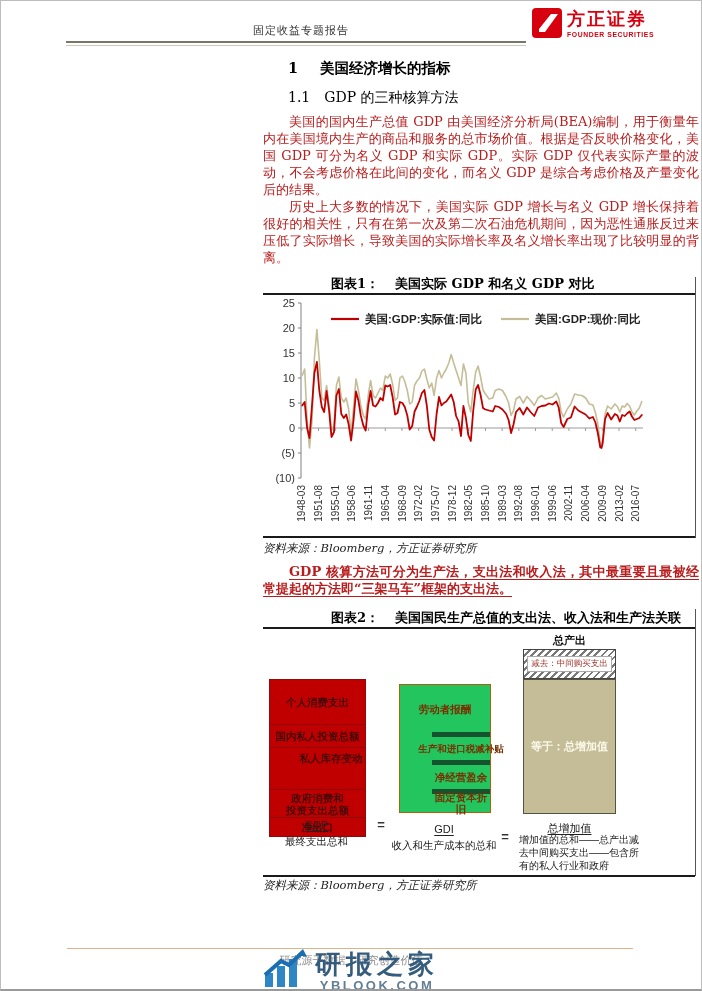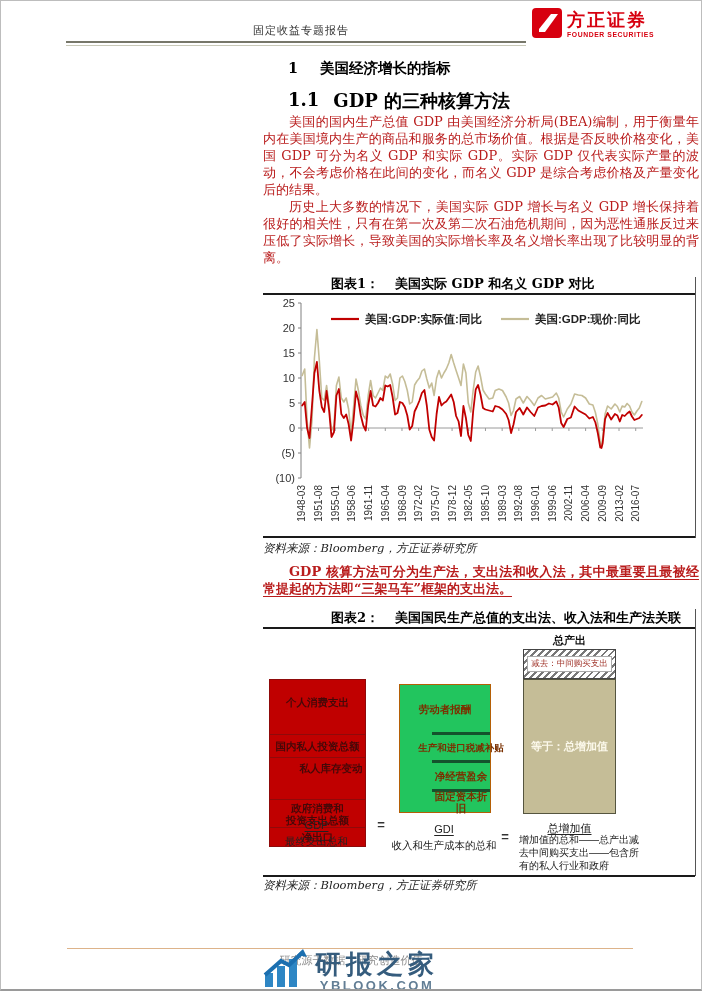--- a/index.html
+++ b/index.html
@@ -6,29 +6,29 @@
   .page{position:relative;width:702px;height:991px;box-sizing:border-box;background:#fff;
         border:1px solid #bdbdbd;border-bottom:2px solid #9a9a9a;overflow:hidden;
         font-family:"DejaVu Serif",serif;color:#1a1a1a;}
   
   .hdr-title{position:absolute;left:0;top:22px;width:600px;text-align:center;
              font-size:11px;color:#333;letter-spacing:1px;}
   .hdr-rule{position:absolute;left:65px;top:40px;width:460px;height:2px;
             border-top:2px solid #77776a;border-bottom:1px solid #c9c9b8;}
   .logo{position:absolute;left:531px;top:7px;display:flex;align-items:center;gap:5px;}
   .logo-txt{display:flex;flex-direction:column;line-height:1;}
-  .brand-cn{font-family:Liberation Sans, sans-serif;font-weight:bold;font-size:18px;
+  .brand-cn{font-family:Liberation Mono, monospace;font-weight:bold;font-size:18px;
             color:#D7000F;letter-spacing:2px;}
   .brand-en{font-family:"Liberation Sans",sans-serif;font-weight:bold;font-size:6.8px;
             color:#D7000F;letter-spacing:.6px;margin-top:3px;}
   
   .h1{position:absolute;left:287px;top:58px;display:flex;gap:22px;
       font-size:14.5px;font-weight:bold;color:#000;}
   .h2{position:absolute;left:287px;top:88px;display:flex;gap:14px;
-      font-size:18px;font-weight:bold;color:#000;}
+      font-size:14px;font-weight:normal;color:#000;}
   .para{position:absolute;left:262px;width:436px;font-size:13px;line-height:17px;
         text-align:justify;text-indent:2em;color:#b91c1c;}
   #p1{top:112px;} #p2{top:197px;}
   #p3{top:562px;font-weight:bold;text-decoration:underline;text-underline-offset:3px;}
   
   .fig-cap{position:absolute;left:262px;width:432px;
            border-bottom:2px solid #1a1a1a;display:flex;align-items:baseline;
            font-weight:bold;font-size:13px;color:#000;}
   #fig1-cap{top:274px;} #fig2-cap{top:608px;}
   .fig-cap .lbl{margin-left:68px;} .fig-cap .ttl{margin-left:16px;}
@@ -43,21 +43,21 @@
   
   #diagram{position:absolute;left:262px;top:630px;width:436px;height:244px;
            font-family:"Liberation Sans",sans-serif;}
   .dbox{display:flex;align-items:center;justify-content:center;box-sizing:border-box;
         white-space:pre-line;text-align:center;font-size:10.5px;line-height:12px;}
   #exp-stack{position:absolute;left:6px;top:48px;width:95px;background:#C00000;
              border:1px solid #8F0A0A;color:#450808;font-weight:bold;}
   #exp-stack .dbox-divider{border-top:1px solid #8F0A0A;}
   #inc-stack{position:absolute;left:136px;top:53px;width:90px;background:#22c55e;
              border:1px solid #B45F06;color:#7A3000;font-weight:bold;}
-  #inc-stack .dbox-divider{border-top:3px solid #14532d;margin-left:32px;}
+  #inc-stack .dbox-divider{border-top:5px solid #14532d;margin-left:32px;}
   #prod-top-label{position:absolute;left:260px;top:2px;width:93px;text-align:center;
                   font-size:11px;font-weight:bold;color:#111;}
   #hatch-box{position:absolute;left:260px;top:18px;width:93px;height:30px;box-sizing:border-box;
              border:1px solid #444;display:flex;align-items:center;justify-content:center;
              background:repeating-linear-gradient(135deg,#ffffff 0 3px,#787878 3px 5px);}
   #hatch-label{background:#fff;border:1px solid #aaa;color:#A0342A;font-size:8.5px;
                padding:1px 3px;white-space:nowrap;}
   #va-box{position:absolute;left:260px;top:48px;width:93px;height:135px;box-sizing:border-box;
           background:#C5BD97;border:1px solid #55553f;color:#FBF8EA;
           font-size:11px;font-weight:600;display:flex;align-items:center;justify-content:center;}
@@ -194,21 +194,21 @@
   <div id="p3" class="para">GDP 核算方法可分为生产法，支出法和收入法，其中最重要且最被经常提起的方法即“三架马车”框架的支出法。</div>
 
   <div id="fig2-cap" class="fig-cap">
     <span class="lbl">图表2：</span>
     <span class="ttl">美国国民生产总值的支出法、收入法和生产法关联</span>
   </div>
 
   <div id="diagram">
     <div id="exp-stack">
         <div class="dbox" style="height: 44px;">个人消费支出</div>
-        <div class="dbox dbox-divider" style="height: 23px; margin-top: 10px;">国内私人投资总额</div>
+        <div class="dbox dbox-divider" style="height: 23px;">国内私人投资总额</div>
         <div class="dbox dbox-divider" style="height: 20px; padding-left: 27px;">私人库存变动</div>
         <div class="dbox dbox-divider" style="height: 28px; margin-top: 22px;">政府消费和
 投资支出总额</div>
         <div class="dbox dbox-divider" style="height: 19px;">净出口</div>
       </div>
     <div id="inc-stack">
         <div class="dbox" style="height: 47px;">劳动者报酬</div>
         <div class="dbox dbox-divider" style="height: 28px; font-size: 9.5px; white-space: nowrap;">生产和进口税减补贴</div>
         <div class="dbox dbox-divider" style="height: 29px;">净经营盈余</div>
         <div class="dbox dbox-divider" style="height: 23px;">固定资本折旧</div>

